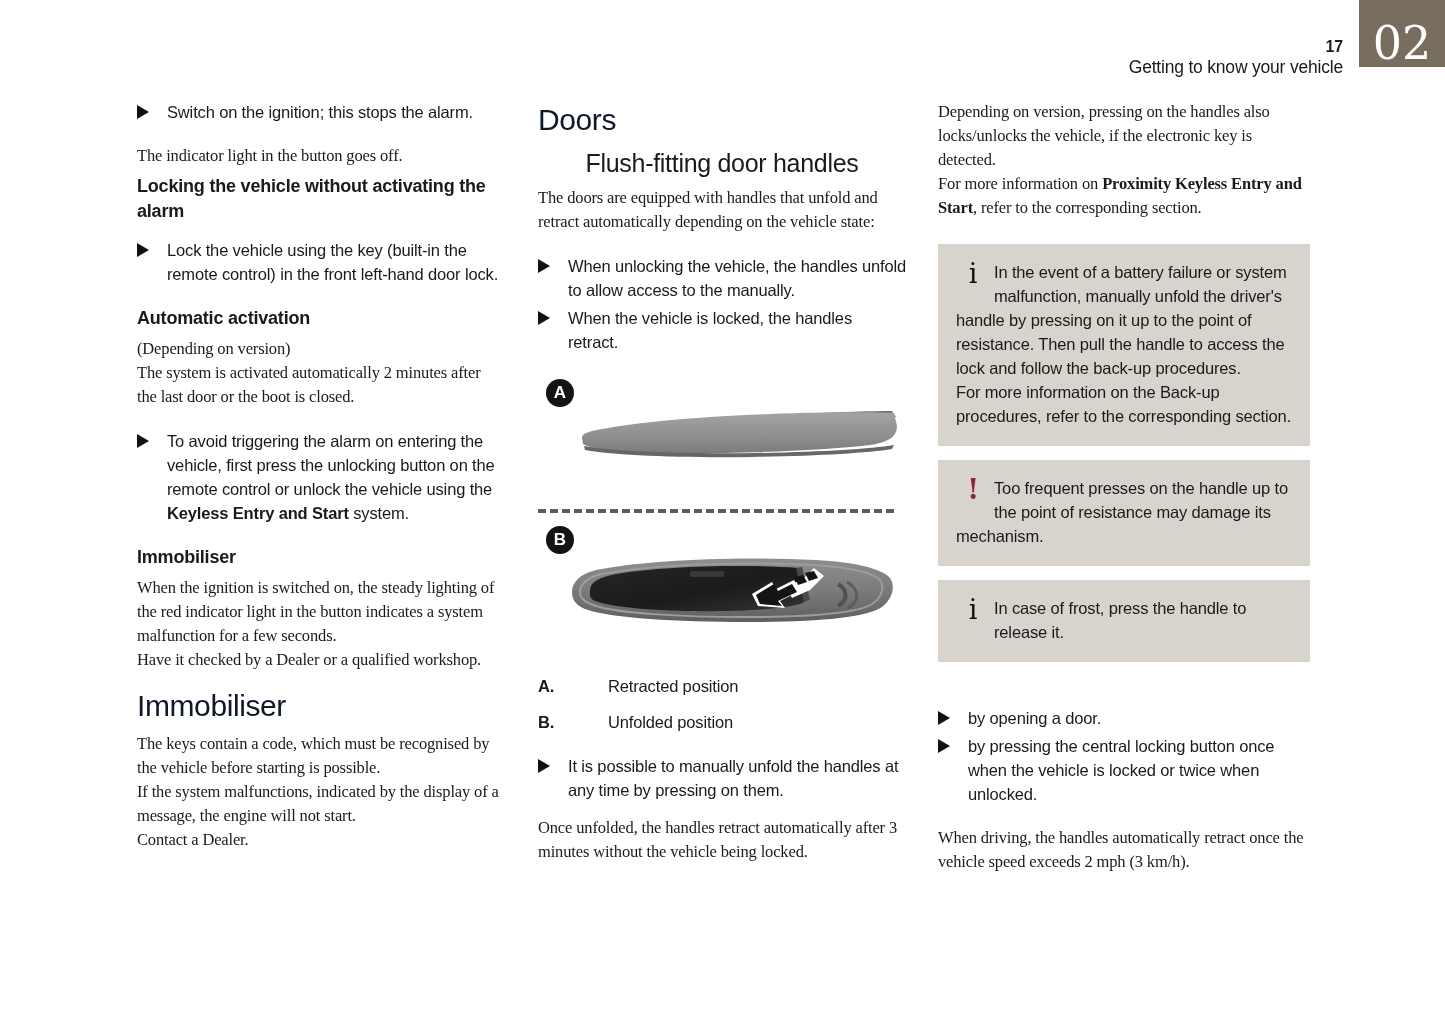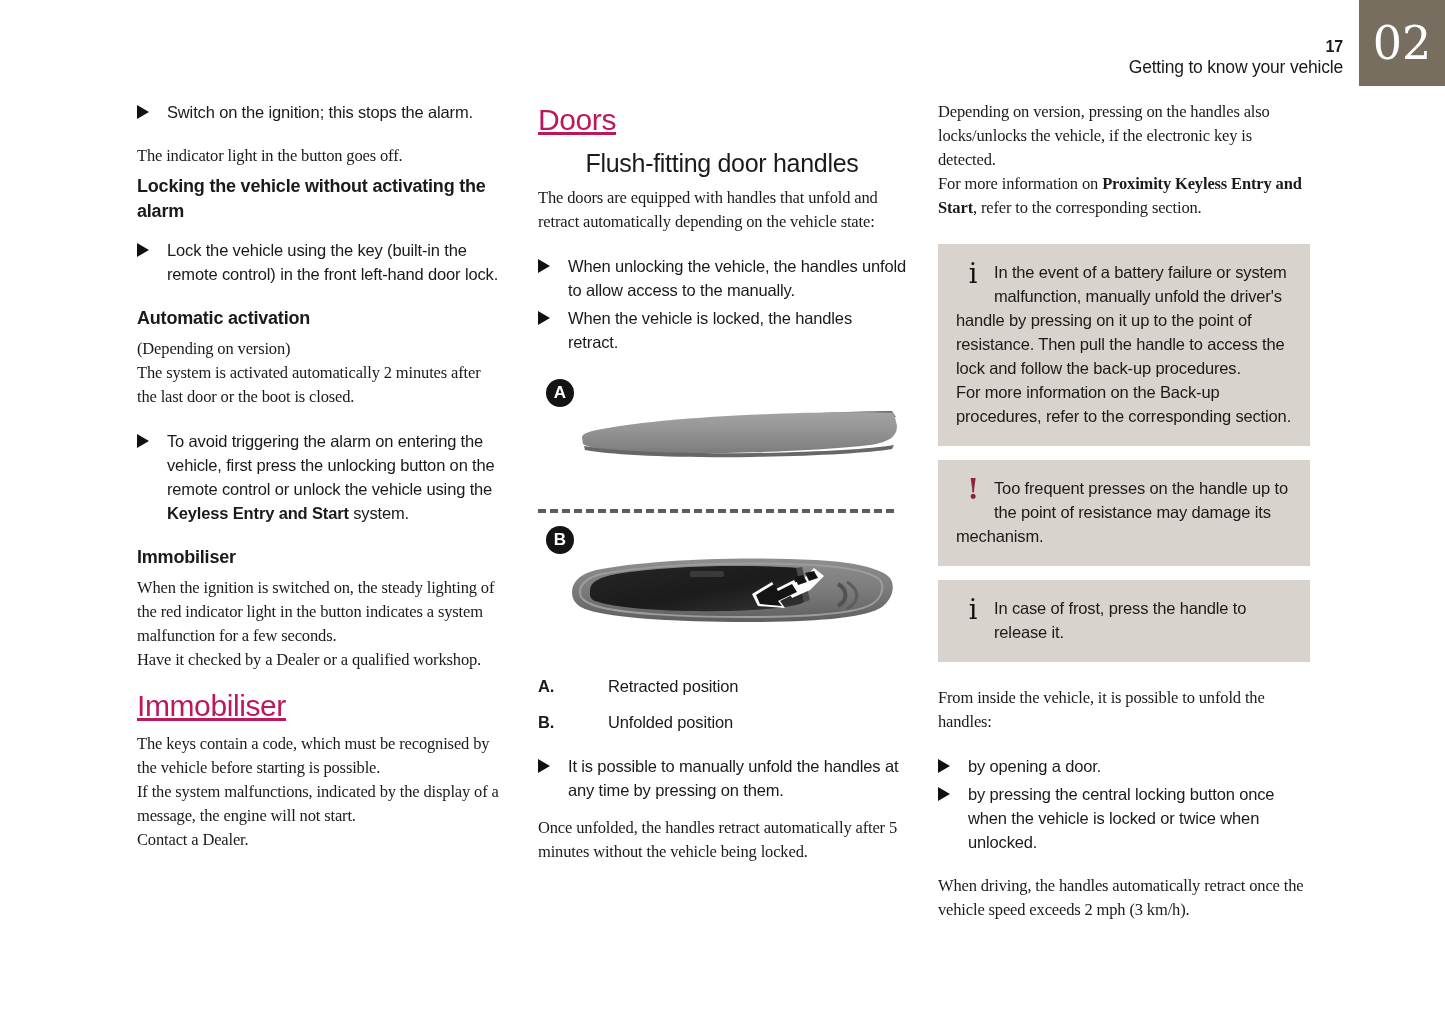--- a/index.html
+++ b/index.html
@@ -22,21 +22,21 @@
     top: 0;
     left: 0;
     width: 1445px;
     height: 90px;
   }
   #chapter-badge {
     position: absolute;
     right: 0;
     top: 0;
     width: 86px;
-    height: 86px;
+    height: 67px;
     background: #786e5f;
     color: #ffffff;
     font-family: "DejaVu Serif", serif;
     font-size: 46px;
     line-height: 86px;
     text-align: center;
     letter-spacing: 0px;
   }
   #header-text-block {
     position: absolute;
@@ -78,22 +78,21 @@
   .gap-small { height: 14px; }
   .gap-med   { height: 20px; }
   .gap-tiny  { height: 6px; }
 
   h1.title-lg {
     margin: 0;
     font-size: 30px;
     font-weight: normal;
     line-height: 40px;
     letter-spacing: -0.4px;
-    color: #be185d;
-    text-decoration: underline;
+    color: #0f172a;
   }
   h2.title-md {
     margin: 0;
     font-size: 25px;
     font-weight: normal;
     line-height: 34px;
     letter-spacing: -0.3px;
     text-align: center;
   }
   h3.title-bold {
@@ -388,21 +387,21 @@
 
   <div class="gap-med"></div>
 
   <div class="bullet">
     <span class="tri"></span>
     <span>It is possible to manually unfold the handles at any time by pressing on them.</span>
   </div>
 
   <div class="gap-small"></div>
 
-  <p class="para">Once unfolded, the handles retract automatically after 5 minutes without the vehicle being locked.</p>
+  <p class="para">Once unfolded, the handles retract automatically after 3 minutes without the vehicle being locked.</p>
 </div>
 
 <div class="col" id="col-right">
 
   <p class="para">Depending on version, pressing on the handles also locks/unlocks the vehicle, if the electronic key is detected.</p>
   <p class="para"><span>For more information on </span><span class="bold">Proximity Keyless Entry and Start</span><span>, refer to the corresponding section.</span></p>
 
   <div style="height:24px"></div>
 
   <div class="callout">
@@ -422,21 +421,20 @@
 
   <div class="callout">
     <div class="callout-body">
       <span class="callout-icon info">i</span>
       <span class="callout-indent">In case of frost, press the handle to release it.</span>
     </div>
   </div>
 
   <div style="height:24px"></div>
 
-  <p class="para">From inside the vehicle, it is possible to unfold the handles:</p>
 
   <div class="gap-med"></div>
 
   <div class="bullet">
     <span class="tri"></span>
     <span>by opening a door.</span>
   </div>
   <div class="bullet">
     <span class="tri"></span>
     <span>by pressing the central locking button once when the vehicle is locked or twice when unlocked.</span>

